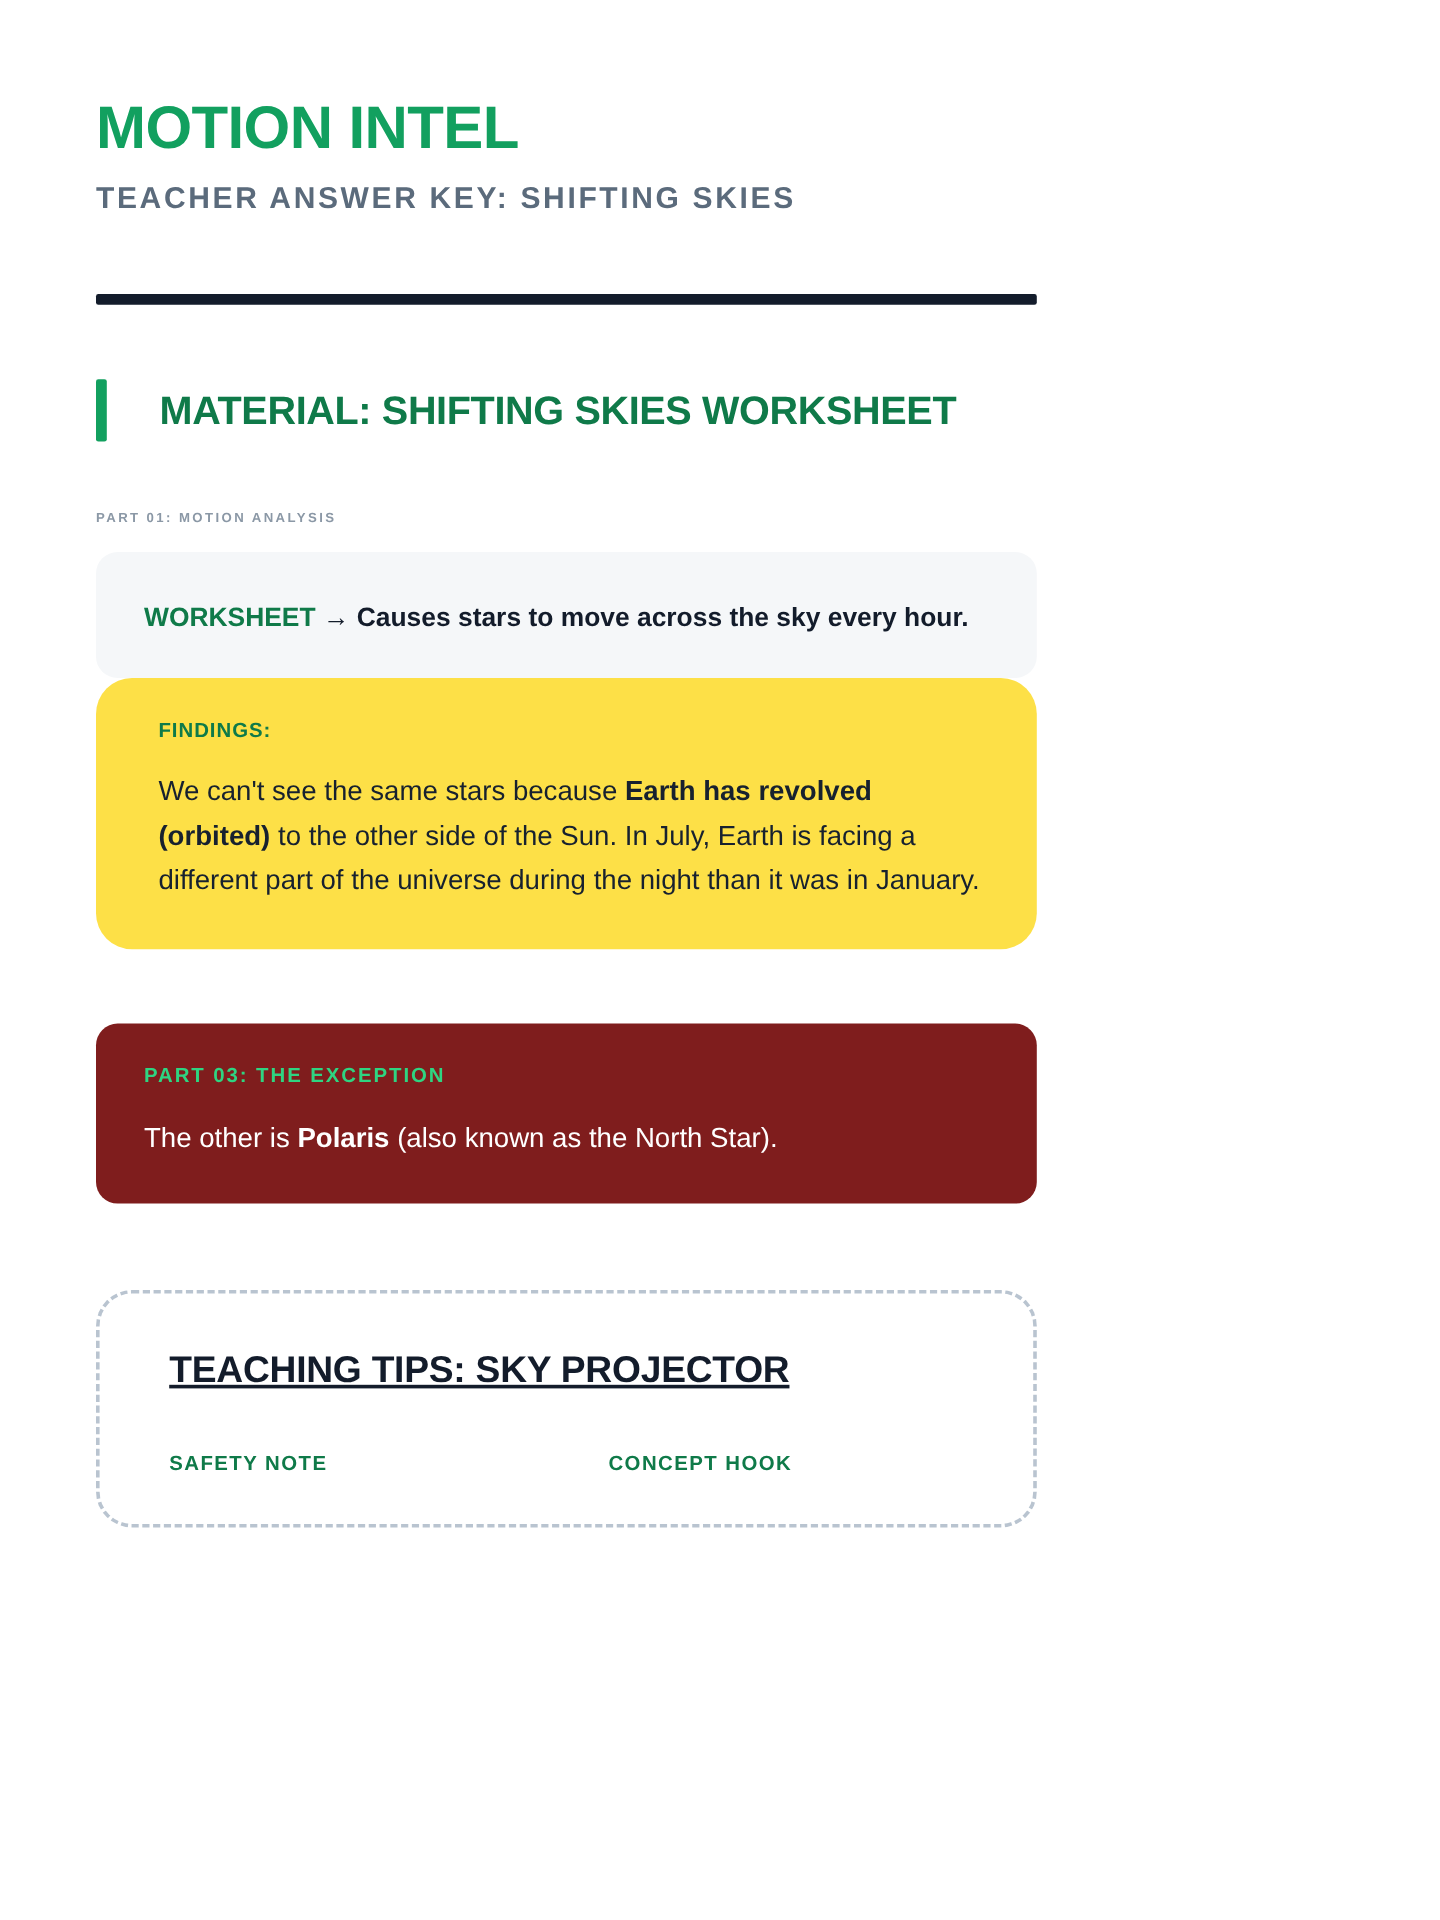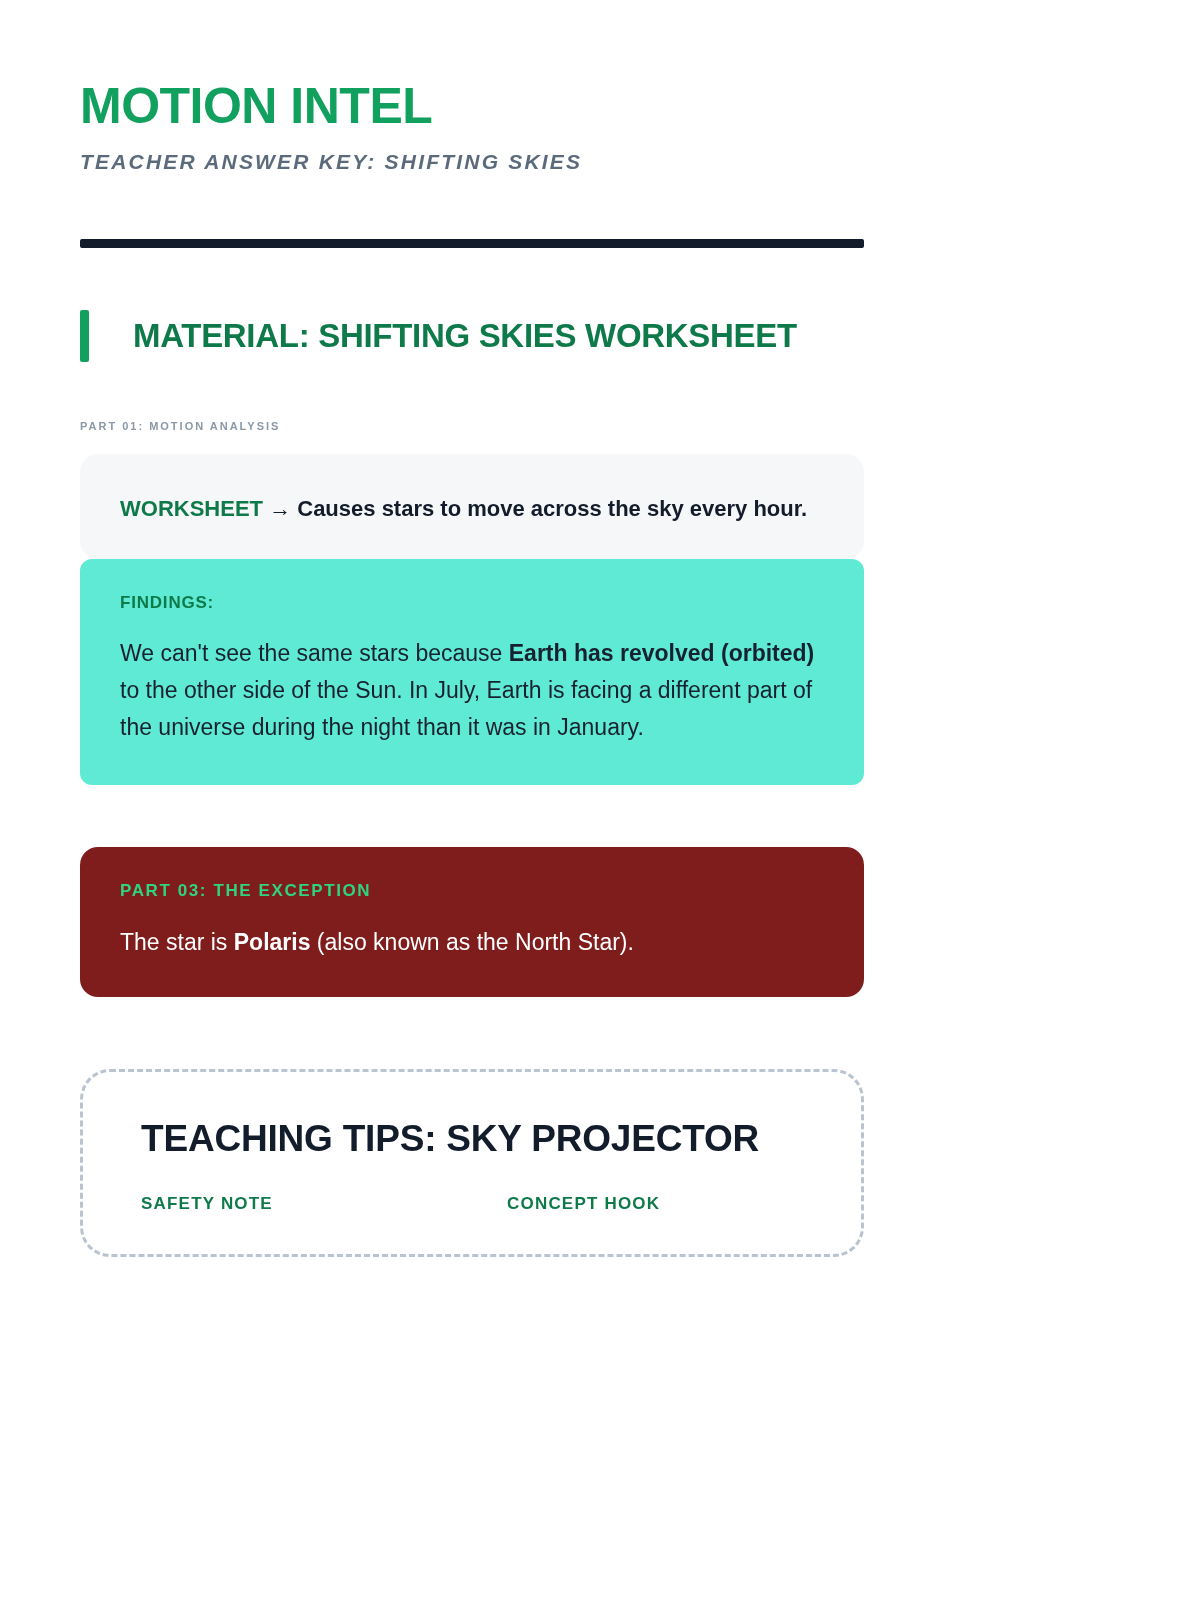--- a/index.html
+++ b/index.html
@@ -28,29 +28,28 @@
   .header-left { max-width: 700px; }
   .brand-title {
     font-size: 50px;
     font-weight: 800;
     letter-spacing: -0.5px;
     color: #12a05f;
     line-height: 1.05;
     margin: 0 0 14px 0;
   }
   .brand-sub {
-    font-size: 21px;
+    font-size: 25px;
     font-weight: 700;
     letter-spacing: 2.2px;
     color: #5b6b7c;
     line-height: 1.45;
     margin: 0;
     text-transform: uppercase;
     max-width: 660px;
-    font-style: italic;
   }
   .badge {
     background: #131c2b;
     color: #ffffff;
     border-radius: 40px;
     padding: 22px 34px;
     font-size: 16px;
     font-weight: 800;
     letter-spacing: 1.6px;
     line-height: 1.55;
@@ -110,23 +109,23 @@
   .kv-row:last-child { margin-bottom: 0; }
   .kv-key {
     color: #0f7a49;
     font-weight: 700;
   }
   .kv-arrow { color: #131c2b; font-weight: 400; }
   .kv-val { font-weight: 700; }
 
   
   .card-green {
-    background: #5eead4;
-    border-radius: 12px;
-    padding: 34px 40px 38px 40px;
+    background: #fde047;
+    border-radius: 30px;
+    padding: 34px 40px 38px 52px;
   }
   .findings-label {
     font-size: 17px;
     font-weight: 800;
     letter-spacing: 0.8px;
     color: #0f7a49;
     margin-bottom: 22px;
   }
   .findings-text {
     font-size: 23px;
@@ -159,25 +158,26 @@
   .dark-text b { font-weight: 800; }
 
   
   .tips {
     margin-top: 72px;
     border: 3px dashed #b9c4d0;
     border-radius: 30px;
     padding: 46px 58px 40px 58px;
   }
   .tips-title {
-    font-size: 37px;
+    font-size: 31px;
     font-weight: 800;
     color: #131c2b;
     letter-spacing: -0.2px;
-    margin: 0 0 34px 0;
+    margin: 0 0 50px 0;
+    text-decoration: underline;
   }
   .tips-cols {
     display: flex;
     gap: 70px;
   }
   .tip-col { flex: 1; }
   .tip-label {
     font-size: 17px;
     font-weight: 800;
     letter-spacing: 1.2px;
@@ -218,21 +218,21 @@
   <div class="card-green">
     <div class="findings-label">FINDINGS:</div>
     <div class="findings-text">
       <span>We can't see the same stars because </span><b>Earth has revolved (orbited)</b><span> to the other side of the Sun. In July, Earth is facing a different part of the universe during the night than it was in January.</span>
     </div>
   </div>
 
   <div class="card-dark">
     <div class="dark-label">PART 03: THE EXCEPTION</div>
     <div class="dark-text">
-      <span>The star is </span><b>Polaris</b><span> (also known as the North Star).</span>
+      <span>The other is </span><b>Polaris</b><span> (also known as the North Star).</span>
     </div>
   </div>
 
   <div class="tips">
     <h3 class="tips-title">TEACHING TIPS: SKY PROJECTOR</h3>
     <div class="tips-cols">
       <div class="tip-col">
         <div class="tip-label">SAFETY NOTE</div>
       </div>
       <div class="tip-col">

